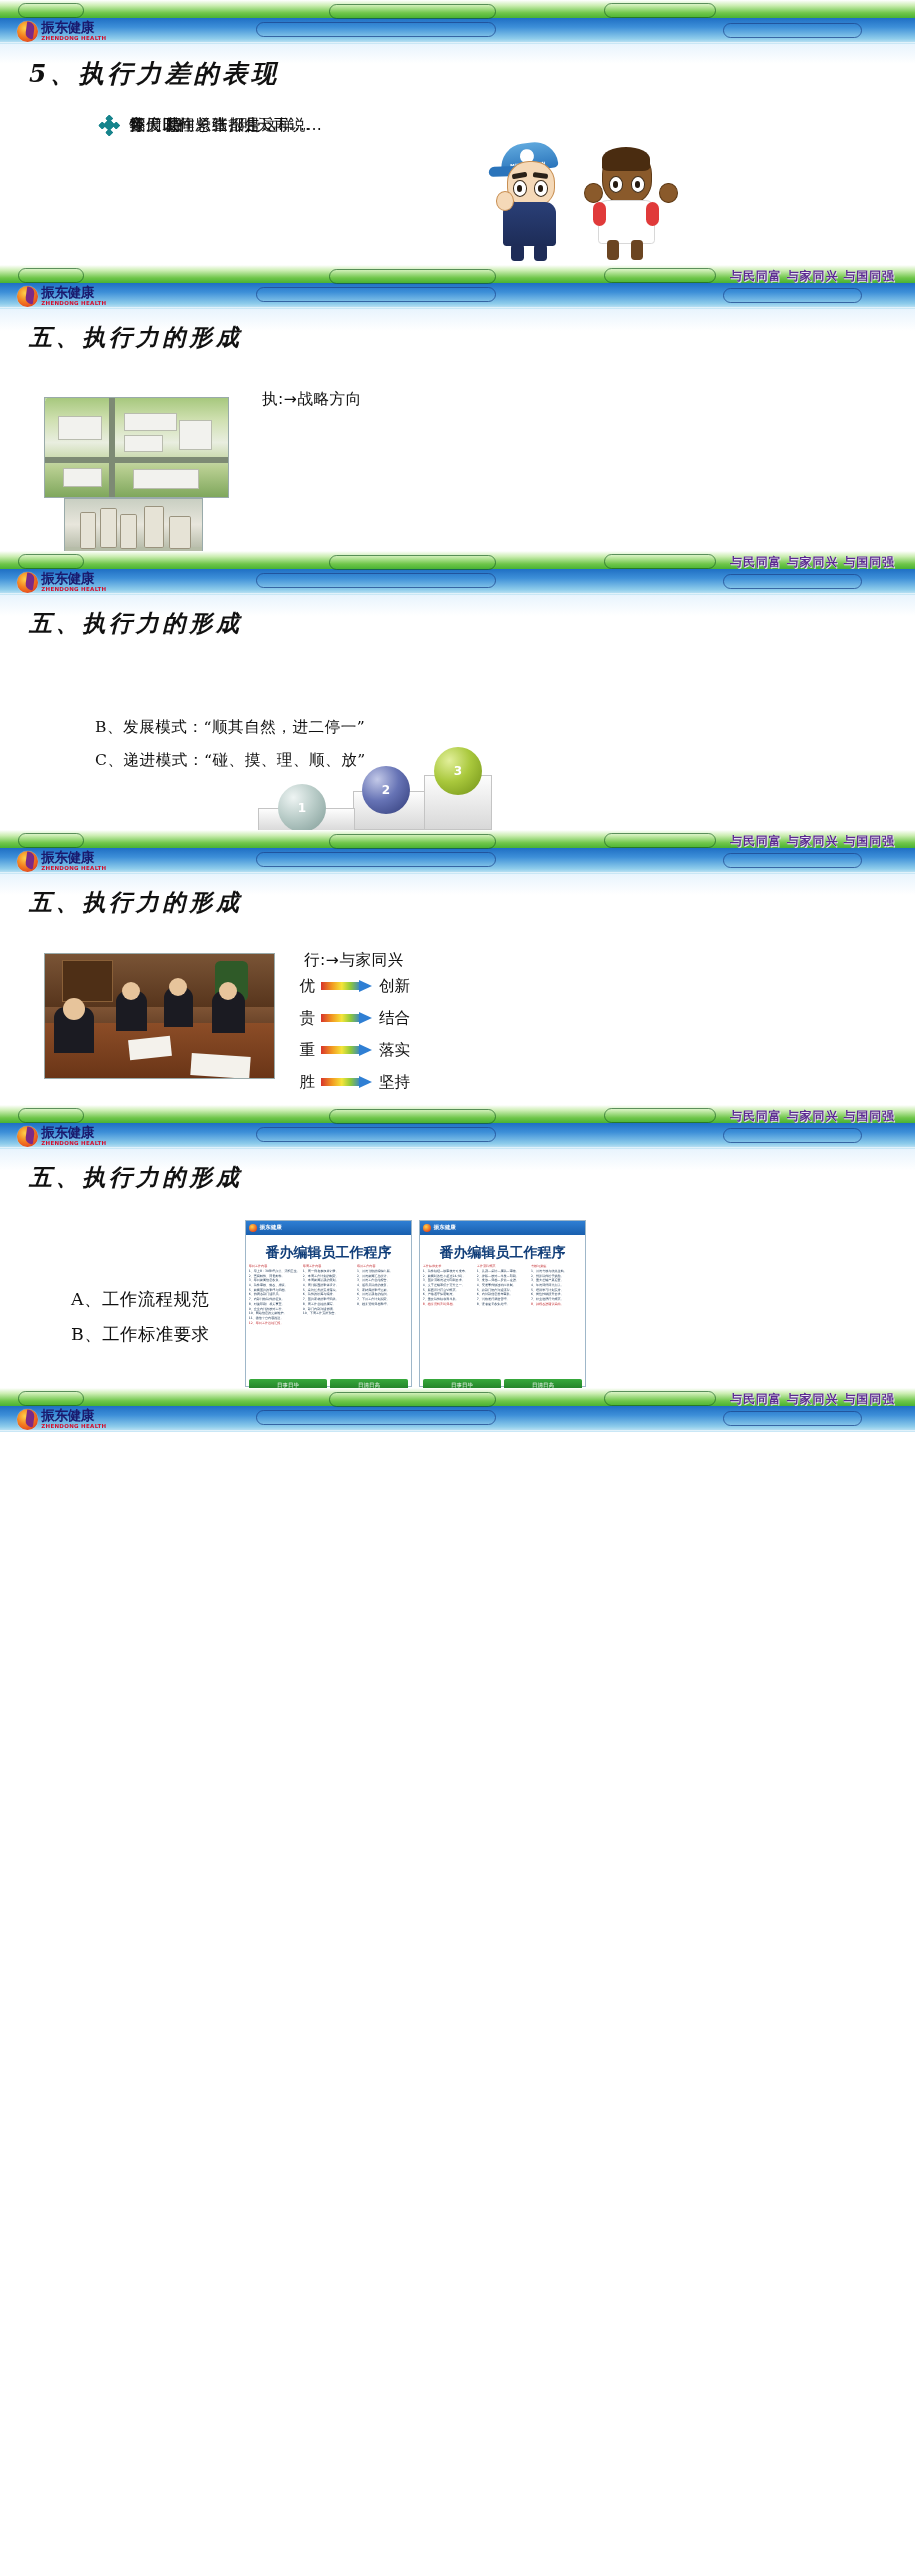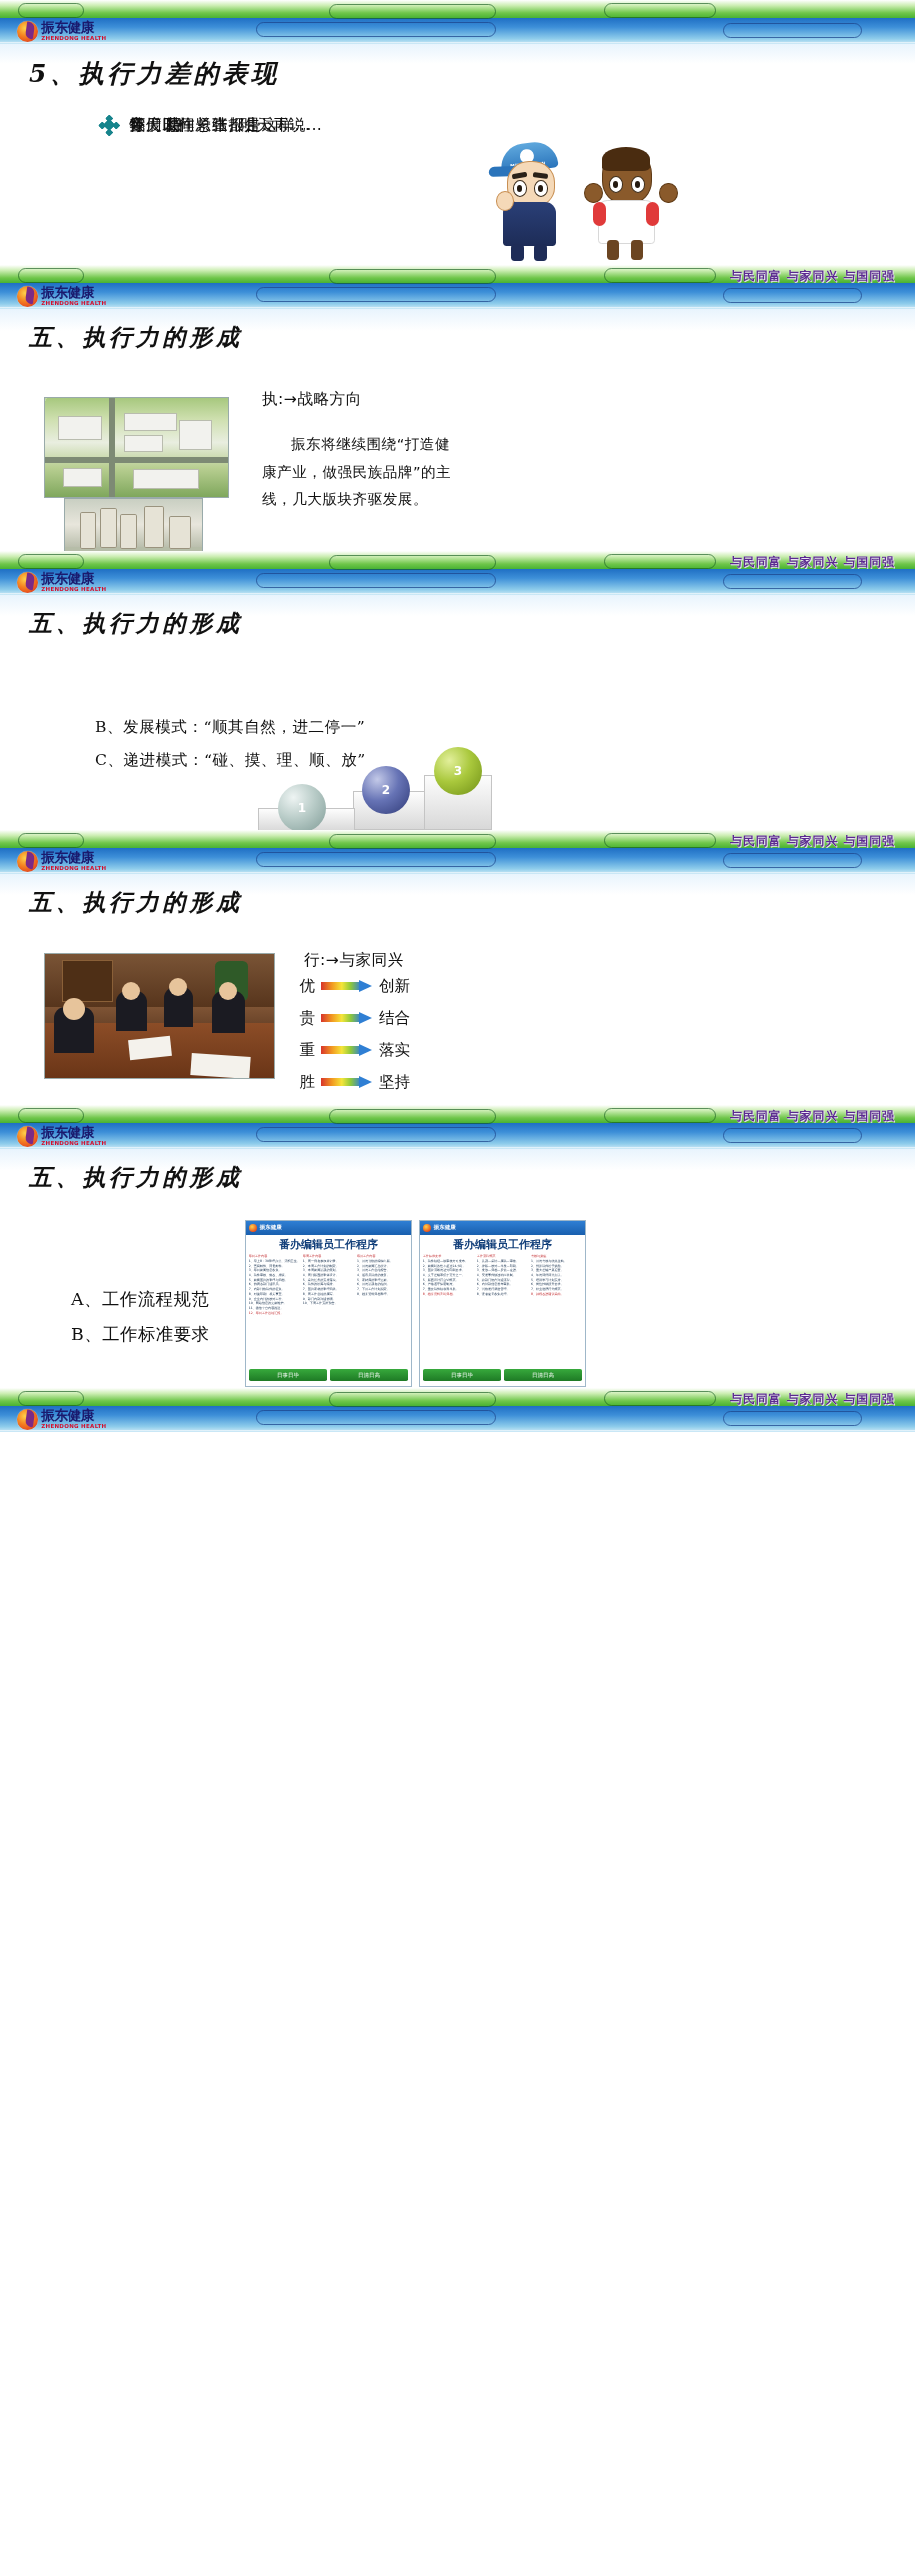--- a/index.html
+++ b/index.html
@@ -112,21 +112,21 @@
      background:linear-gradient(to right,#d8352b 0%,#f29a22 28%,#f5e53a 52%,#8fc93a 74%,#2f7fd4 100%);}
   .arrow .tip{position:absolute;left:38px;top:-0.9px;width:0;height:0;
      border-top:6.4px solid transparent;border-bottom:6.4px solid transparent;border-left:13.7px solid #2f7fd4;}
 
   
   .poster{position:absolute;background:#fff;border:0.9px solid #9fb7c9;}
   .poster .ph{height:13.7px;background:linear-gradient(to bottom,#2f7fd4,#195fae);position:relative;}
   .poster .ph .pl{position:absolute;left:2.7px;top:2.7px;width:8.2px;height:8.2px;border-radius:50%;
      background:radial-gradient(circle at 38% 34%,#ffd24a,#e8541f 70%,#b11f3c);}
   .poster .ph .pn{position:absolute;left:13.7px;top:2.7px;font-size:5.5px;color:#fff;font-weight:bold;}
-  .poster .pt{text-align:center;font-size:11px;font-weight:bold;color:#123f7a;padding:2.7px 0 1.8px;}
+  .poster .pt{text-align:center;font-size:14px;font-weight:bold;color:#123f7a;padding:2.7px 0 1.8px;margin-top:7px;}
   .poster .cols{display:flex;gap:2.7px;padding:0 2.7px 2.7px;}
   .poster .col{flex:1;}
   .poster .li{font-size:3.1px;line-height:4.7px;color:#19324f;white-space:nowrap;overflow:hidden;}
   .poster .li.r{color:#c0262a;}
   .poster .pf{display:flex;gap:2.7px;padding:0 2.7px 2.7px;}
   .poster .pf div{flex:1;background:linear-gradient(to bottom,#37a93c,#1e7a25);color:#fff;
      font-size:5.5px;text-align:center;padding:2.7px 0;border-radius:1.8px;}
 </style>
 </head>
 <body>
@@ -290,25 +290,20 @@
       <div class="photo plant" style="left:64px;top:189px;width:137px;height:64px;">
         <div class="base" style="left:0;bottom:0;width:137px;height:16.5px;"></div>
         <div class="tank" style="left:14.6px;top:13px;width:14.6px;height:35px;"></div>
         <div class="tank" style="left:35px;top:9.2px;width:14.6px;height:38px;"></div>
         <div class="tank" style="left:55px;top:14.6px;width:14.6px;height:33px;"></div>
         <div class="tank" style="left:79px;top:7.3px;width:18.3px;height:40px;"></div>
         <div class="tank" style="left:104px;top:16.5px;width:20px;height:31px;"></div>
       </div>
 
       <div class="ptext" style="left:262px;top:77px;font-size:15.6px;">执:→战略方向</div>
-      <div class="ptext" style="left:262px;top:121px;width:229px;">
-        <div style="text-indent:29px;">振东将继续围绕“打造健</div>
-        <div>康产业，做强民族品牌”的主</div>
-        <div>线，几大版块齐驱发展。</div>
-      </div>
     </div>
   </div>
 
   <div class="slide" style="top:551px;height:279px;">
     <div class="banner">
       <div class="green"></div>
       <div class="blue"></div>
       <div class="swirl sw-g" style="left:18.3px;top:2.7px;width:64px;"></div>
       <div class="swirl sw-g" style="left:329px;top:3.7px;width:165px;"></div>
       <div class="swirl sw-g" style="left:604px;top:2.7px;width:110px;"></div>

